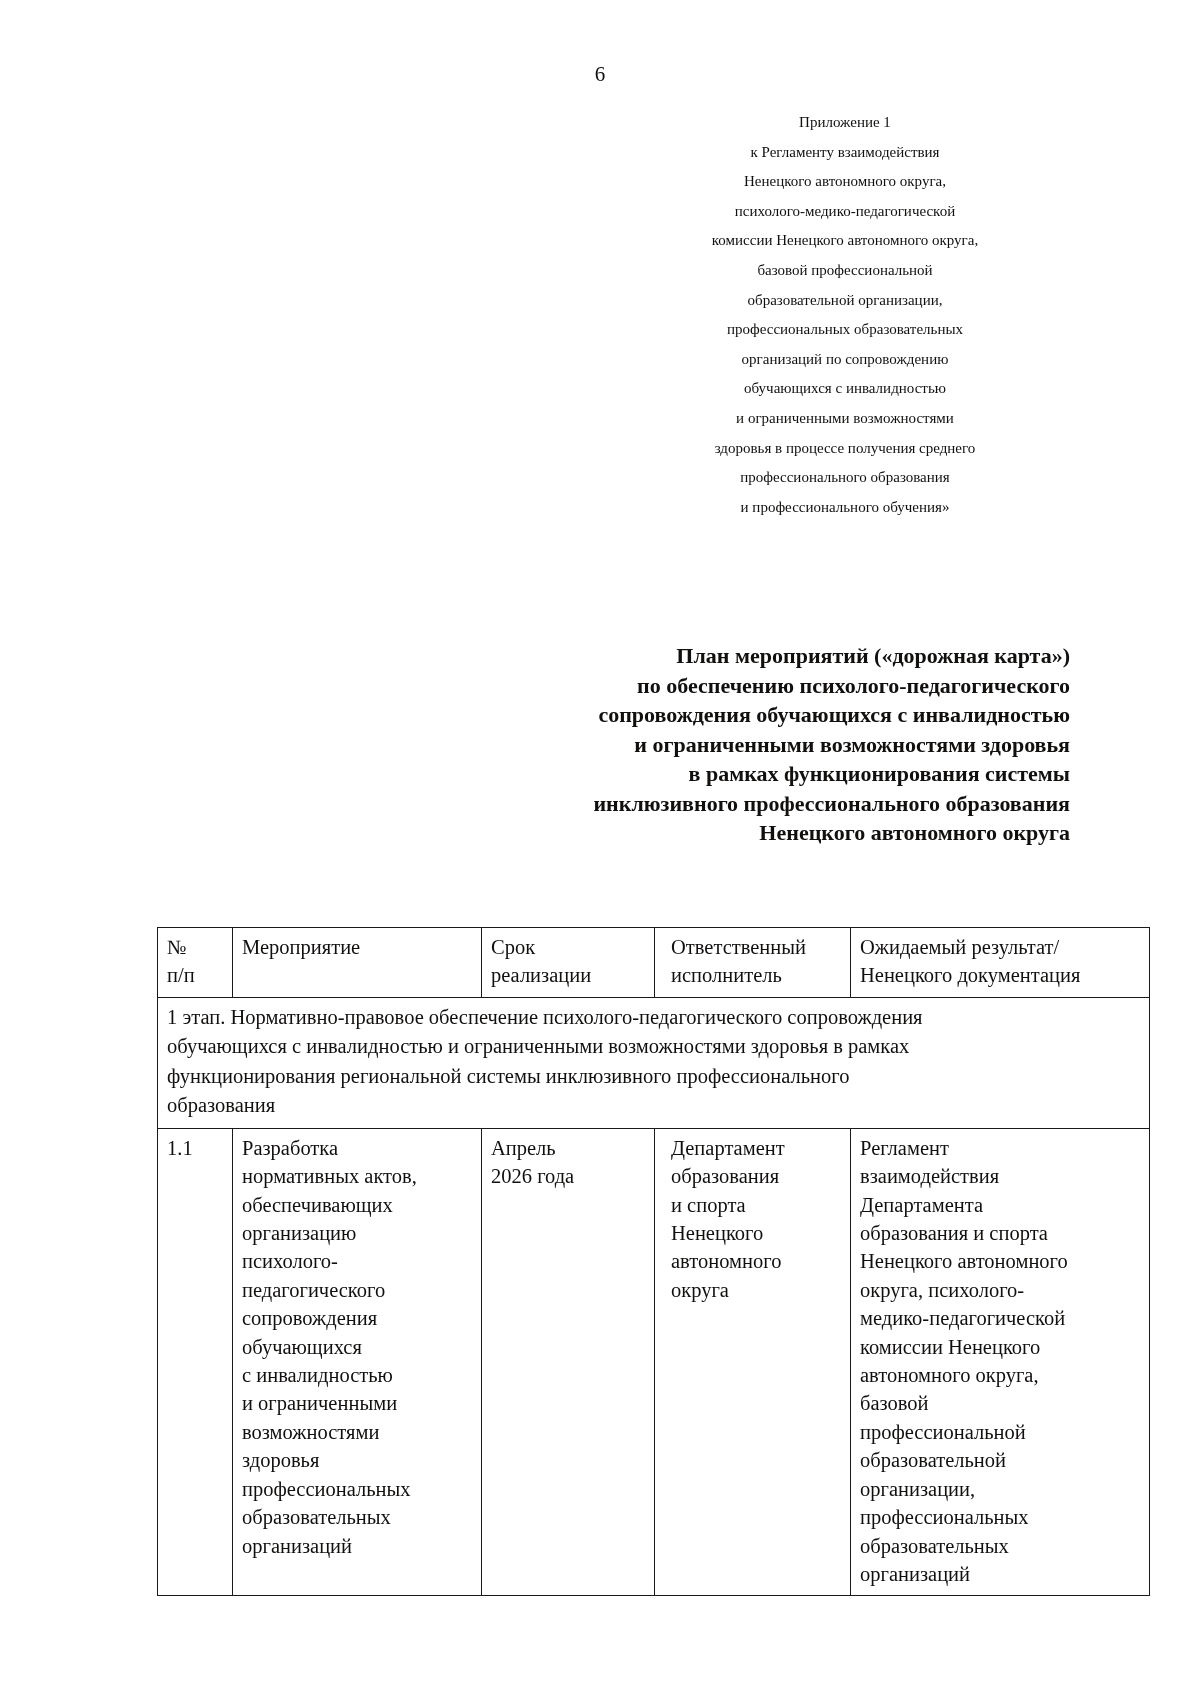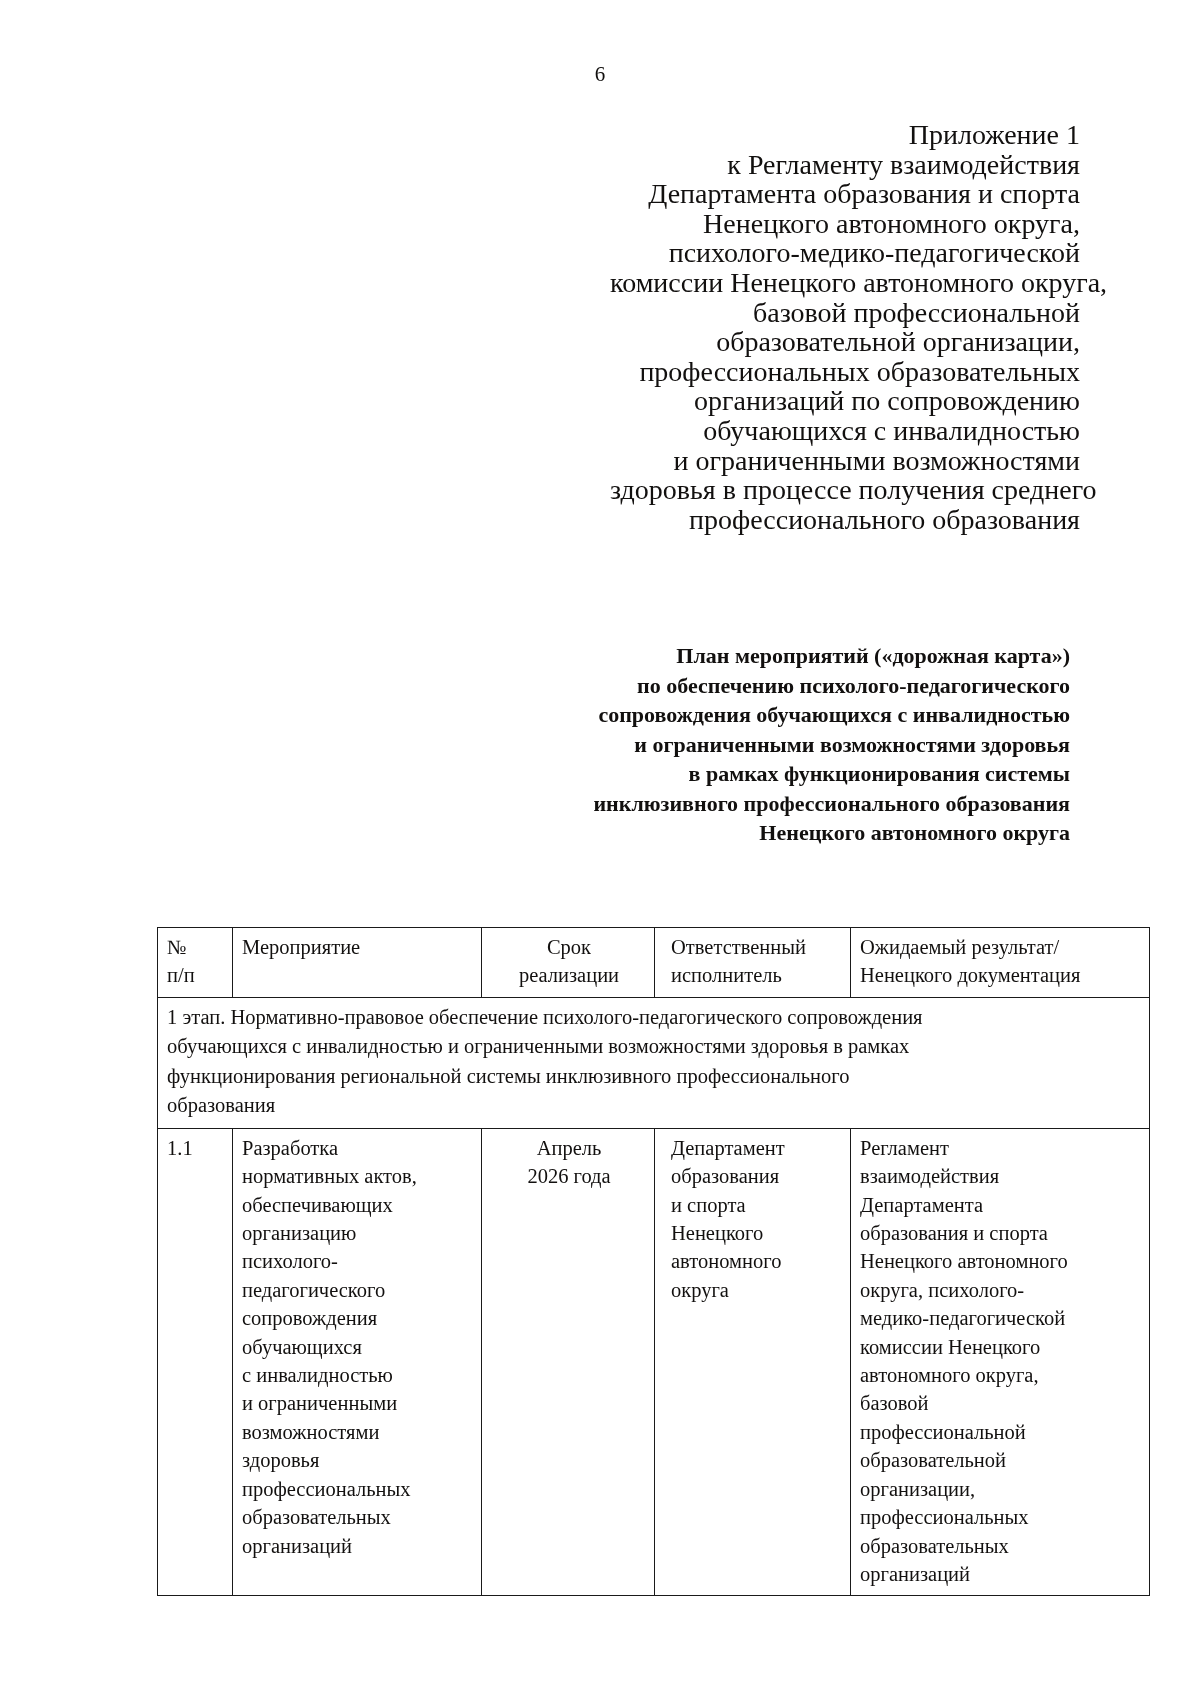--- a/index.html
+++ b/index.html
@@ -29,26 +29,26 @@
     left: 0;
     width: 1200px;
     text-align: center;
     font-size: 21px;
     letter-spacing: 0.2px;
   }
 
   
   .appendix-block {
     position: absolute;
-    top: 120px;
+    top: 108px;
     left: 610px;
     width: 470px;
-    font-size: 28px;
+    font-size: 15px;
     line-height: 29.6px;
-    text-align: right;
+    text-align: center;
   }
   .appendix-block .ln { white-space: nowrap; }
 
   
   .doc-title {
     position: absolute;
     top: 641px;
     left: 130px;
     width: 940px;
     text-align: right;
@@ -75,21 +75,21 @@
   table.roadmap td, table.roadmap th {
     border: 1.6px solid #1a1a1a;
     vertical-align: top;
     padding: 5px 7px 7px 9px;
     text-align: left;
     font-weight: normal;
   }
   
   table.roadmap td.c1, table.roadmap th.c1 { width: 58px; }
   table.roadmap td.c2, table.roadmap th.c2 { width: 232px; }
-  table.roadmap td.c3, table.roadmap th.c3 { width: 156px; text-align: center; }
+  table.roadmap td.c3, table.roadmap th.c3 { width: 156px; }
   table.roadmap td.c4, table.roadmap th.c4 { width: 172px; padding-left: 16px; }
   table.roadmap td.c5, table.roadmap th.c5 { width: 282px; }
 
   th.hdr { font-weight: normal; }
   .stage-row td {
     font-weight: bold;
     line-height: 29.5px;
     padding-top: 6px;
     padding-bottom: 8px;
   }
@@ -101,32 +101,32 @@
 </head>
 <body>
 
 <div class="page">
 
   <div class="page-number">6</div>
 
   <div class="appendix-block">
     <div class="ln">Приложение 1</div>
     <div class="ln">к Регламенту взаимодействия</div>
-    <div class="ln">Департамента образования и спорта</div>
     <div class="ln">Ненецкого автономного округа,</div>
     <div class="ln">психолого-медико-педагогической</div>
     <div class="ln">комиссии Ненецкого автономного округа,</div>
     <div class="ln">базовой профессиональной</div>
     <div class="ln">образовательной организации,</div>
     <div class="ln">профессиональных образовательных</div>
     <div class="ln">организаций по сопровождению</div>
     <div class="ln">обучающихся с инвалидностью</div>
     <div class="ln">и ограниченными возможностями</div>
     <div class="ln">здоровья в процессе получения среднего</div>
     <div class="ln">профессионального образования</div>
+    <div class="ln">и профессионального обучения»</div>
   </div>
 
   <div class="doc-title">
     <div class="ln">План мероприятий («дорожная карта»)</div>
     <div class="ln">по обеспечению психолого-педагогического</div>
     <div class="ln">сопровождения обучающихся с инвалидностью</div>
     <div class="ln">и ограниченными возможностями здоровья</div>
     <div class="ln">в рамках функционирования системы</div>
     <div class="ln">инклюзивного профессионального образования</div>
     <div class="ln">Ненецкого автономного округа</div>

